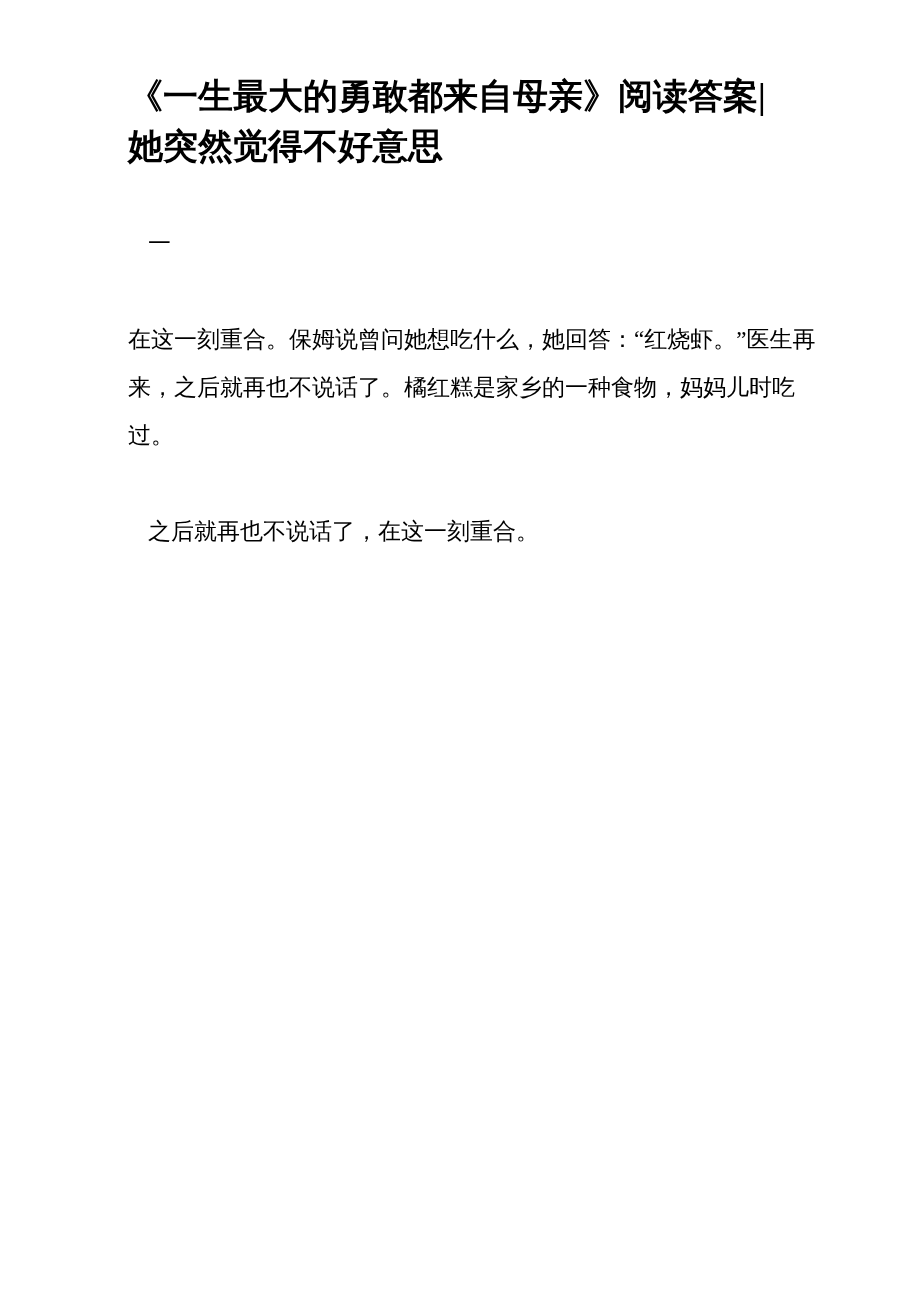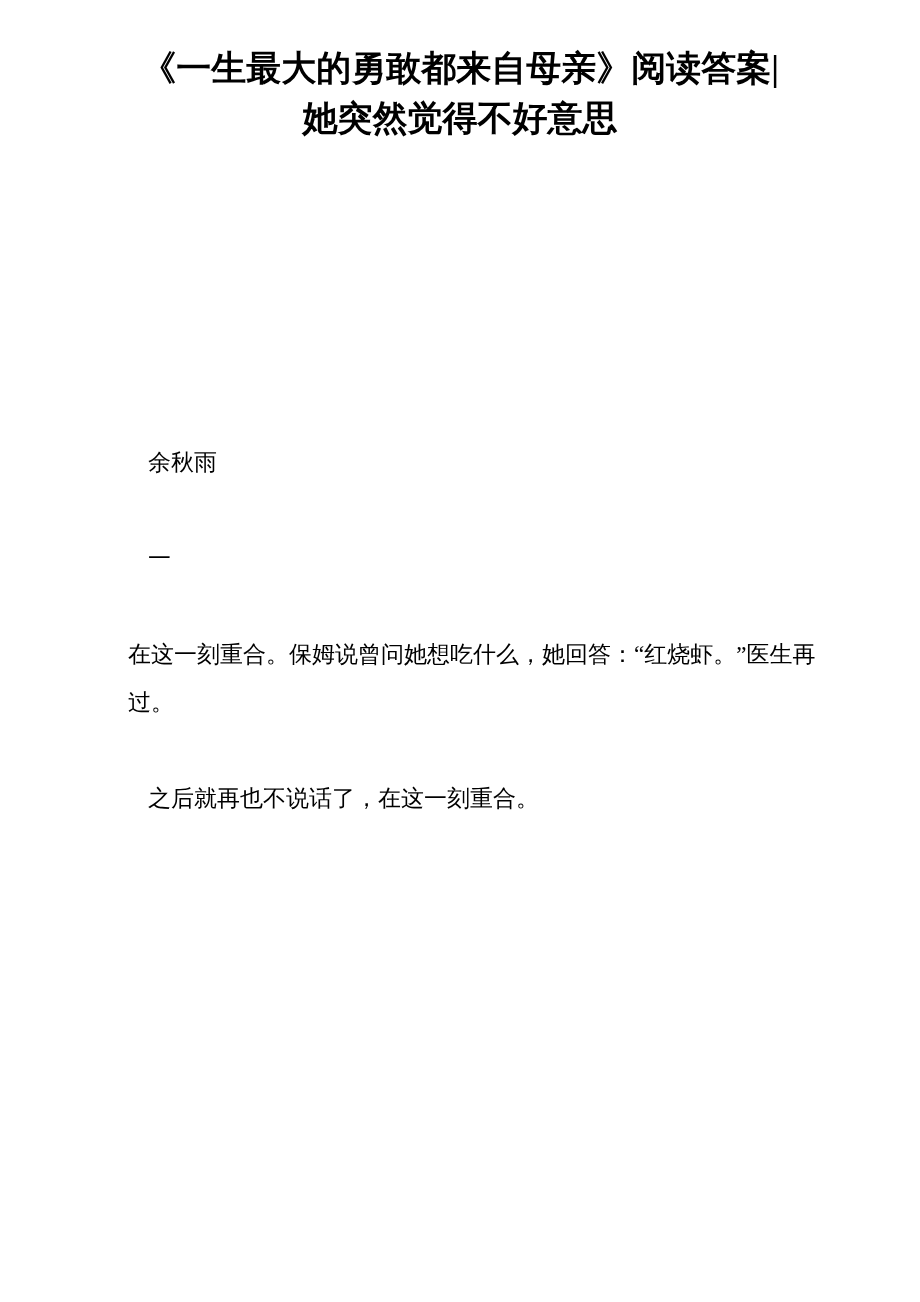--- a/index.html
+++ b/index.html
@@ -16,25 +16,24 @@
   }
   .page {
     position: relative;
     width: 920px;
     height: 1302px;
     box-sizing: border-box;
     padding: 0 128px;
     background: #ffffff;
   }
   .doc-title {
-    margin-top: 44px;
+    margin-top: 72px;
     font-size: 35px;
     font-weight: bold;
     line-height: 50px;
-    text-align: center;
     letter-spacing: 0;
   }
   .doc-title .title-line {
     white-space: nowrap;
   }
   .body-text {
     font-size: 23px;
     line-height: 48px;
   }
   p.para {
@@ -62,27 +61,27 @@
 
 <div class="page">
 
   <div class="doc-title">
     <div class="title-line">《一生最大的勇敢都来自母亲》阅读答案|</div>
     <div class="title-line">她突然觉得不好意思</div>
   </div>
 
   <div class="body-text">
 
-    <p class="para para-author indent-first">余秋雨</p>
 
     <p class="para para-gap indent-first">一</p>
 
 
     <div class="para para-gap wrap-lines">
       <div class="line fill">在这一刻重合。保姆说曾问她想吃什么，她回答：“红烧虾。”医生再</div>
+      <div class="line fill">来，之后就再也不说话了。橘红糕是家乡的一种食物，妈妈儿时吃</div>
       <div class="line">过。</div>
     </div>
 
     <p class="para para-gap indent-first">之后就再也不说话了，在这一刻重合。</p>
 
   </div>
 
 </div>
 
 </body></html>

